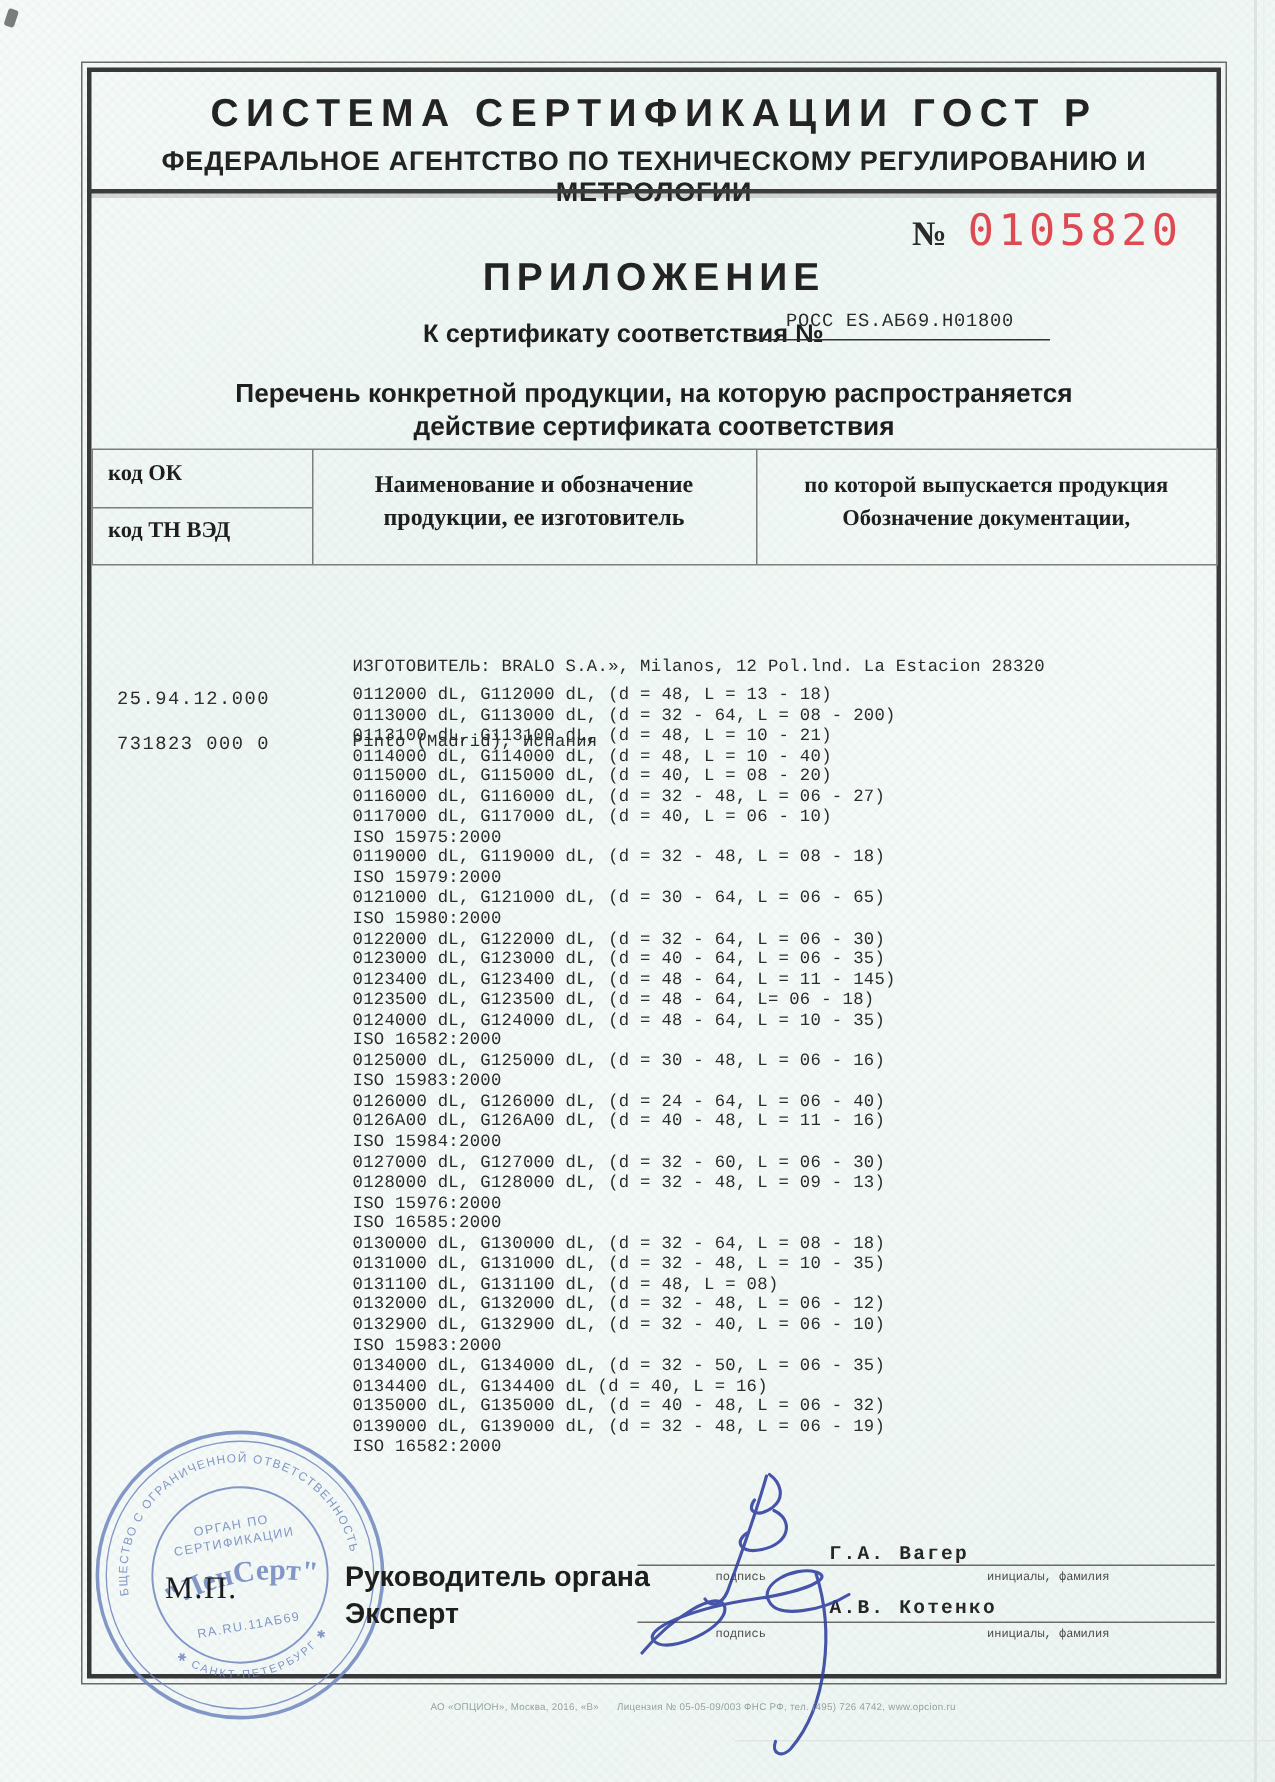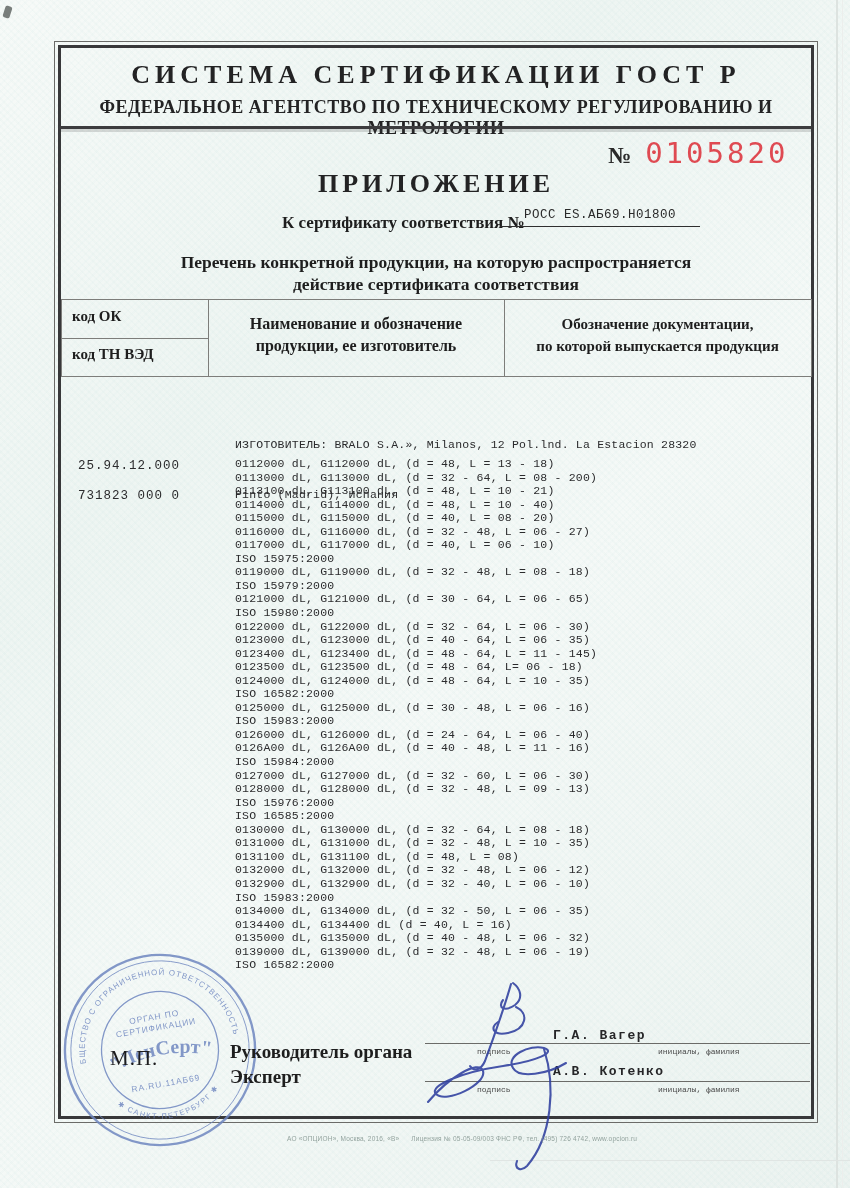--- a/index.html
+++ b/index.html
@@ -19,21 +19,21 @@
   .scan-edge-r{position:absolute;left:836px;top:0;width:2px;height:1188px;background:#dde3e0;}
   .scan-edge-r2{position:absolute;left:842px;top:0;width:1px;height:1188px;background:#eceeec;}
   .scan-speck{position:absolute;left:4px;top:6px;width:7px;height:12px;background:#5a5f5c;transform:rotate(18deg);border-radius:2px;opacity:.8;}
   .scan-bottom-line{position:absolute;left:490px;top:1160px;width:360px;height:1px;background:#e0e5e3;}
 
   .frame-outer{position:absolute;left:54px;top:41px;width:762px;height:1080px;border:1px solid #6b6b68;}
   .frame-inner{position:absolute;inset:3px;border:3px solid #38383a;}
 
   .abs{position:absolute;}
   .ctr{left:55px;width:762px;text-align:center;}
-  .sb{font-family:Liberation Serif, serif;font-weight:700;}
+  .sb{font-family:Liberation Sans, sans-serif;font-weight:700;}
 
   .title{top:60px;font-size:26px;letter-spacing:5px;color:#232324;}
   .agency{top:97px;font-size:18px;letter-spacing:.5px;color:#232324;}
   .hdr-divider{left:59px;top:126px;width:753px;height:3px;background:#3c3c3e;box-shadow:0 3px 0 rgba(60,60,60,.18);}
 
   .numline{left:608px;top:136px;display:flex;align-items:baseline;gap:14px;}
   .num-label{font-size:23px;font-weight:700;color:#2a2a2a;}
   .num-value{font-family:"DejaVu Sans Mono",monospace;font-size:29px;letter-spacing:3px;}
 
   .doc-title{top:169px;font-size:26px;letter-spacing:4px;color:#232324;}
@@ -114,22 +114,22 @@
   <div class="v1"></div>
   <div class="v2"></div>
   <div class="h1"></div>
   <div class="cell-c1a">код ОК</div>
   <div class="cell-c1b">код ТН ВЭД</div>
   <div class="cell-c2">
     <div>Наименование и обозначение</div>
     <div>продукции, ее изготовитель</div>
   </div>
   <div class="cell-c3">
+    <div>по которой выпускается продукция</div>
     <div>Обозначение документации,</div>
-    <div>по которой выпускается продукция</div>
   </div>
 </div>
 
 <div class="abs mono manufacturer">
   <div>ИЗГОТОВИТЕЛЬ: BRALO S.A.», Milanos, 12 Pol.lnd. La Estacion 28320</div>
   <div>Pinto (Madrid), Испания</div>
 </div>
 
 <div class="abs mono code-ok">25.94.12.000</div>
 <div class="abs mono code-tnved">731823 000 0</div>

